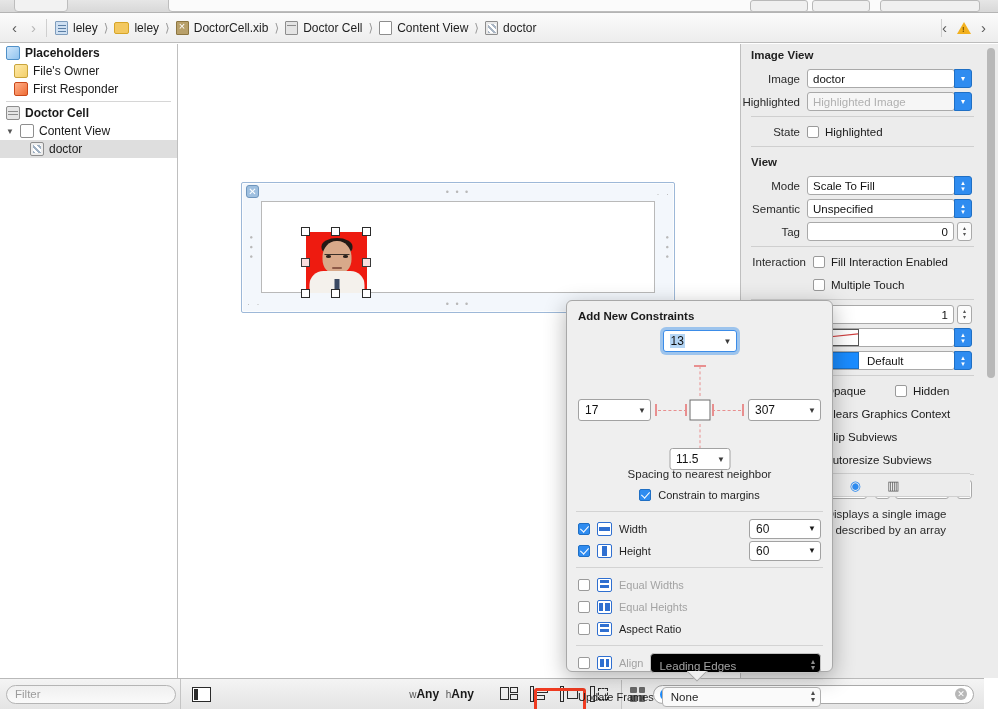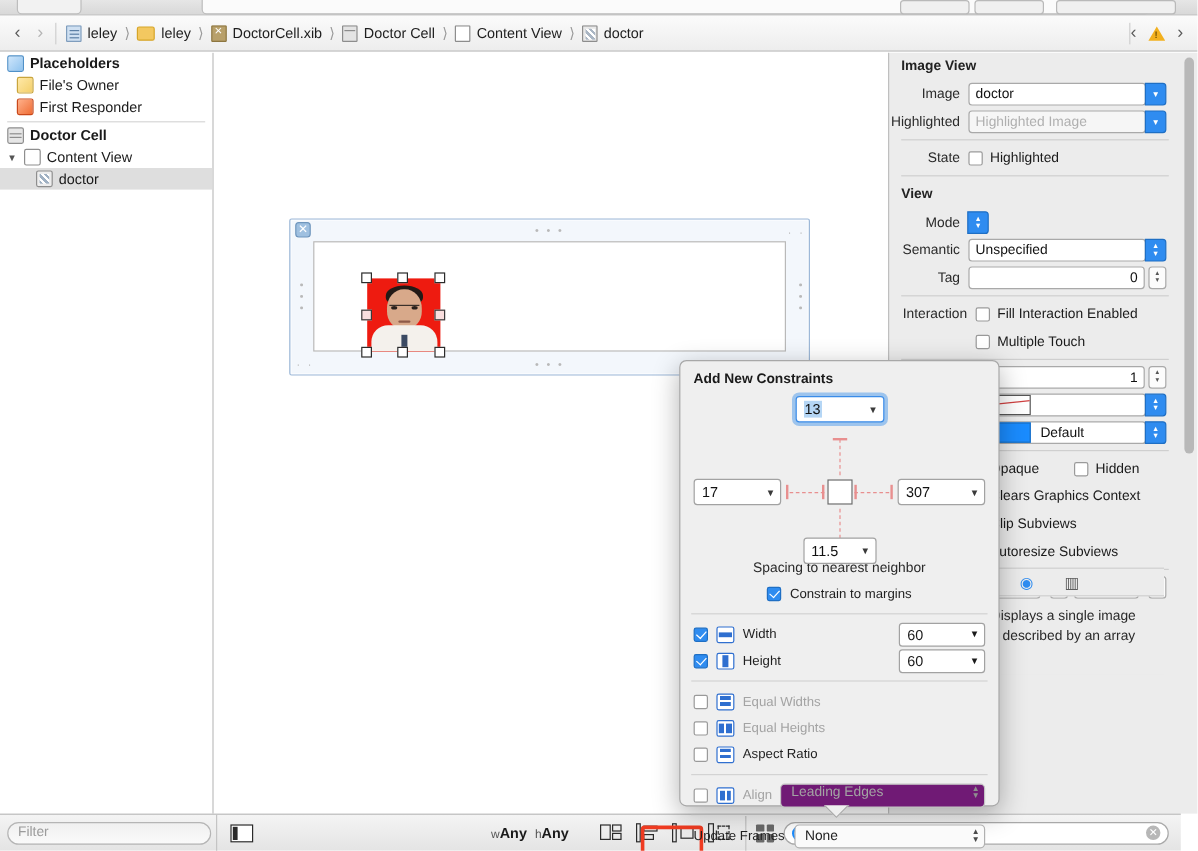--- a/index.html
+++ b/index.html
@@ -233,22 +233,22 @@
   .cicon.w:before{left:1px;right:1px;top:4px;bottom:4px;}
   .cicon.h:before{top:1px;bottom:1px;left:4px;right:4px;}
   .cicon.eqw:before{top:1px;bottom:1px;left:2px;right:2px;
     background:linear-gradient(#2f6fd0 0 3px,#fff 3px 5px,#2f6fd0 5px 8px,#fff 8px 10px,#2f6fd0 10px 12px);}
   .cicon.eqh:before{left:1px;right:1px;top:2px;bottom:2px;
     background:linear-gradient(90deg,#2f6fd0 0 4px,#fff 4px 6px,#2f6fd0 6px 11px);}
   .cicon.align:before{background:linear-gradient(90deg,#2f6fd0 0 4px,#fff 4px 6px,#2f6fd0 6px 11px);}
   .szfield{margin-left:auto;width:72px;height:20px;background:#fff;border:1px solid #a2a2a2;border-radius:3px;
     display:flex;align-items:center;padding:0 4px 0 6px;font-size:12px;}
   .szfield .arrow{margin-left:auto;font-size:8px;}
-  .alignsel{margin-left:7px;flex:1;height:20px;background:#701a75;border:1px solid #c3c3c3;border-radius:4px;
-    display:flex;align-items:flex-start;padding:0 5px 0 8px;font-size:11.5px;color:#a3a3a3;}
+  .alignsel{margin-left:7px;flex:1;height:20px;background:#000000;border:1px solid #c3c3c3;border-radius:4px;
+    display:flex;align-items:flex-end;padding:0 5px 0 8px;font-size:11.5px;color:#a3a3a3;}
   .alignsel .chev{margin-left:auto;font-size:8px;line-height:.8;color:#8f8f8f;text-align:center;}
   .updsel{margin-left:8px;flex:1;height:20px;background:#fafafa;border:1px solid #b0b0b0;border-radius:4px;
     display:flex;align-items:center;padding:0 5px 0 8px;font-size:11.5px;color:#1f1f1f;}
   .updsel .chev{margin-left:auto;font-size:8px;line-height:.8;color:#4a4a4a;text-align:center;}
   .pop-hr{height:1px;background:#d3d3d3;margin:6px 9px;}
 </style>
 </head>
 <body>
 
 <div id="app">
@@ -396,20 +396,21 @@
           <span class="cb"></span>
           <span>Highlighted</span>
         </div>
       </div>
       <div class="hr"></div>
 
       <div class="sec-title">View</div>
       <div class="row">
         <div class="lbl">Mode</div>
         <div class="fld">
+          <div class="tf">Scale To Fill</div>
           <div class="popbtn dbl">
               <span>▴</span>
               <span>▾</span>
             </div>
         </div>
       </div>
       <div class="row">
         <div class="lbl">Semantic</div>
         <div class="fld">
           <div class="tf">Unspecified</div>

